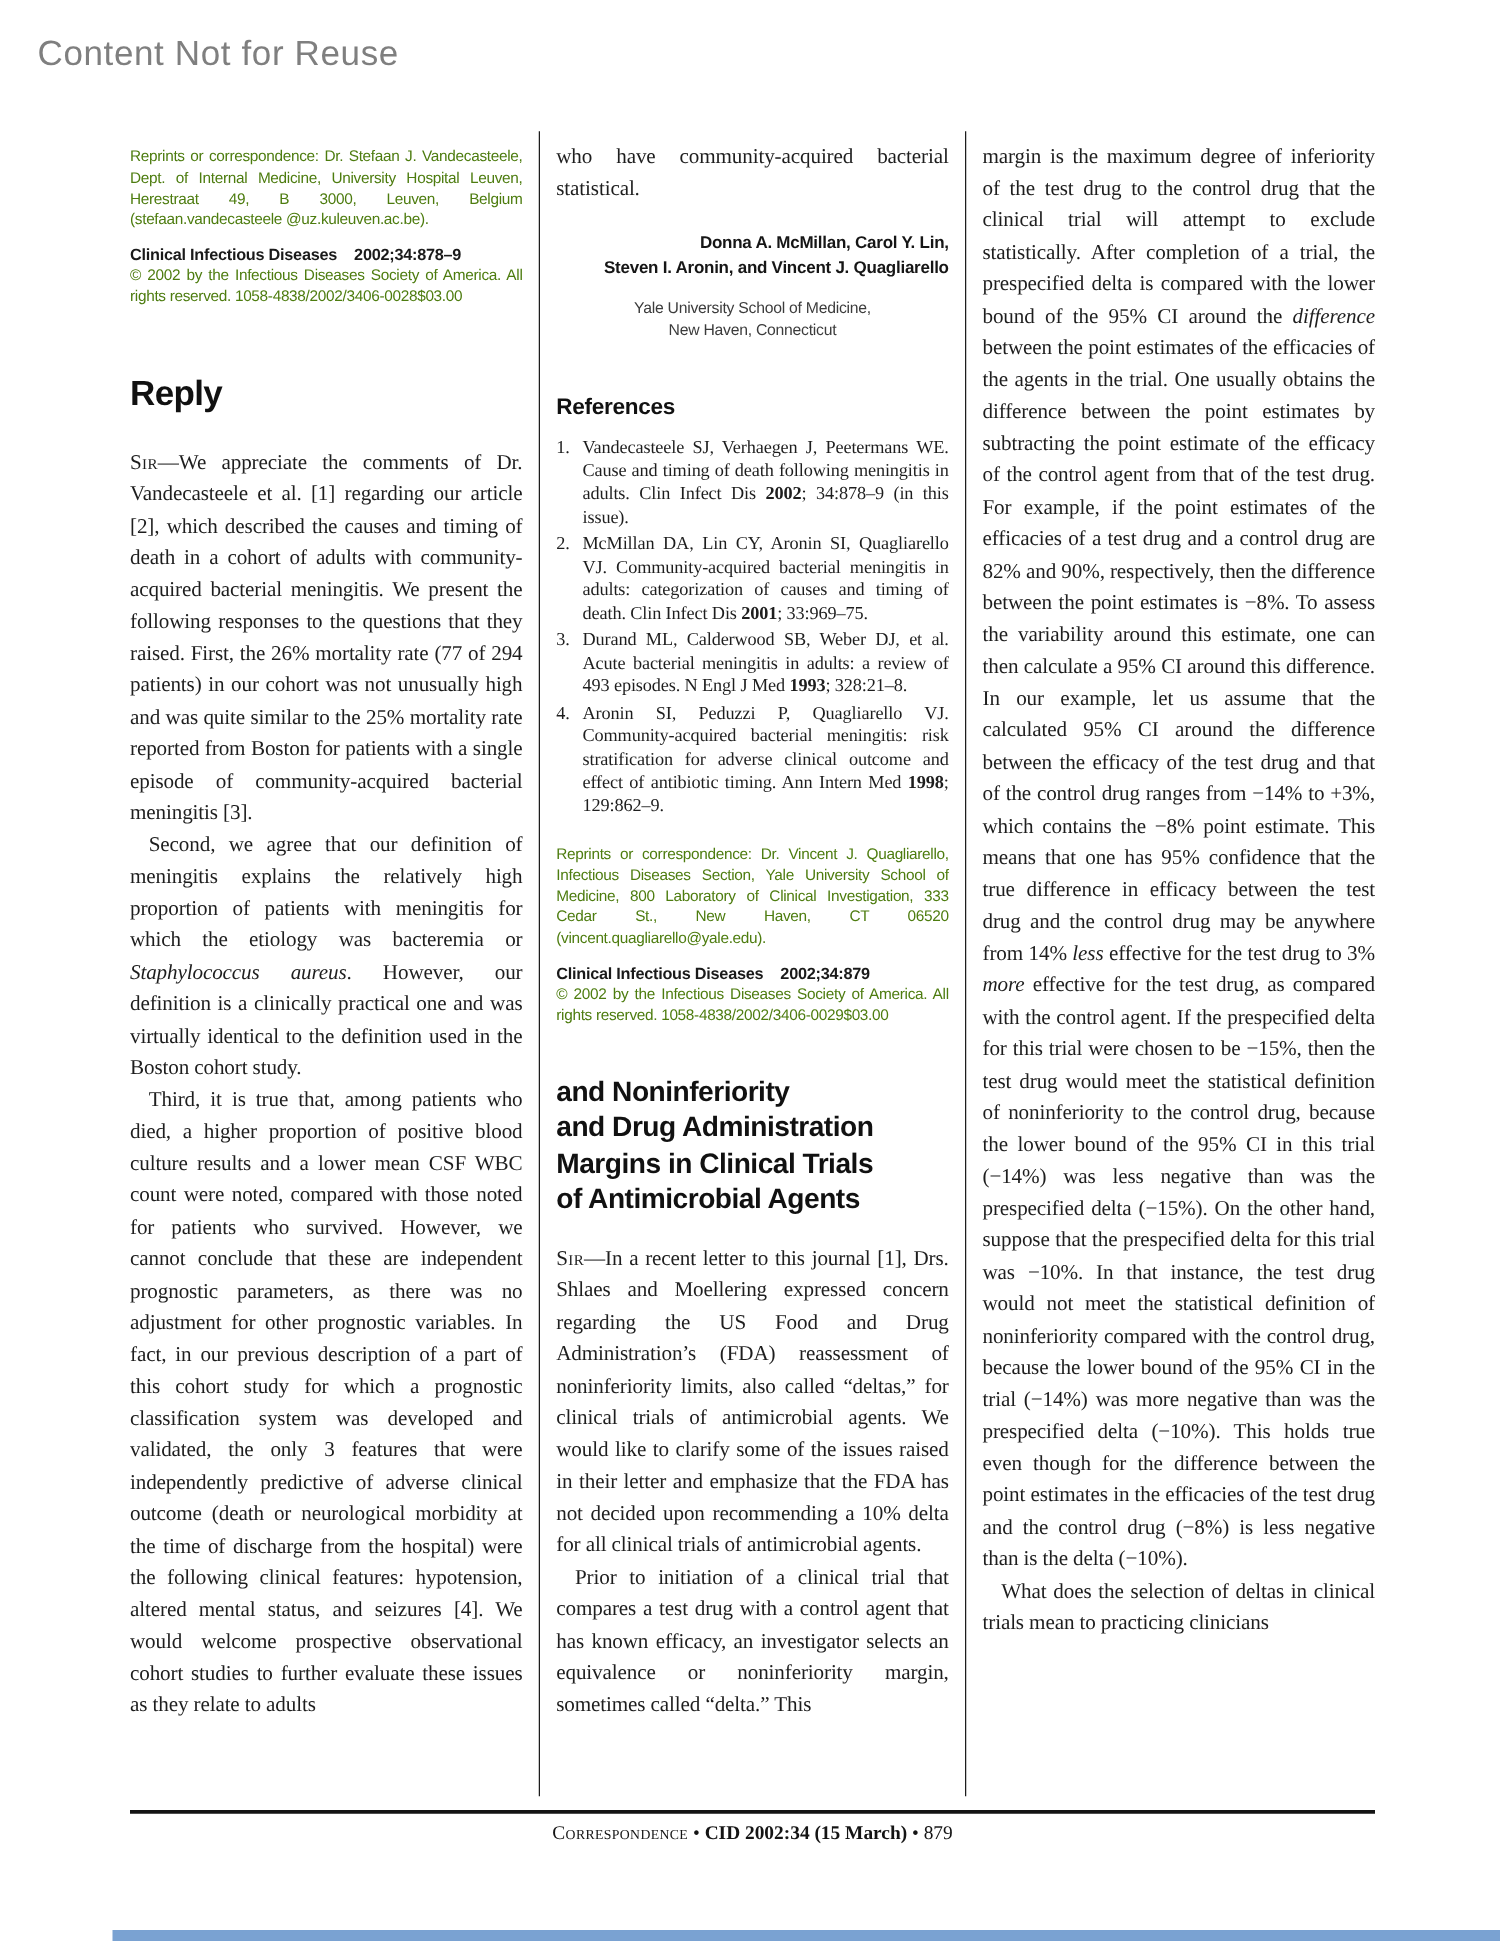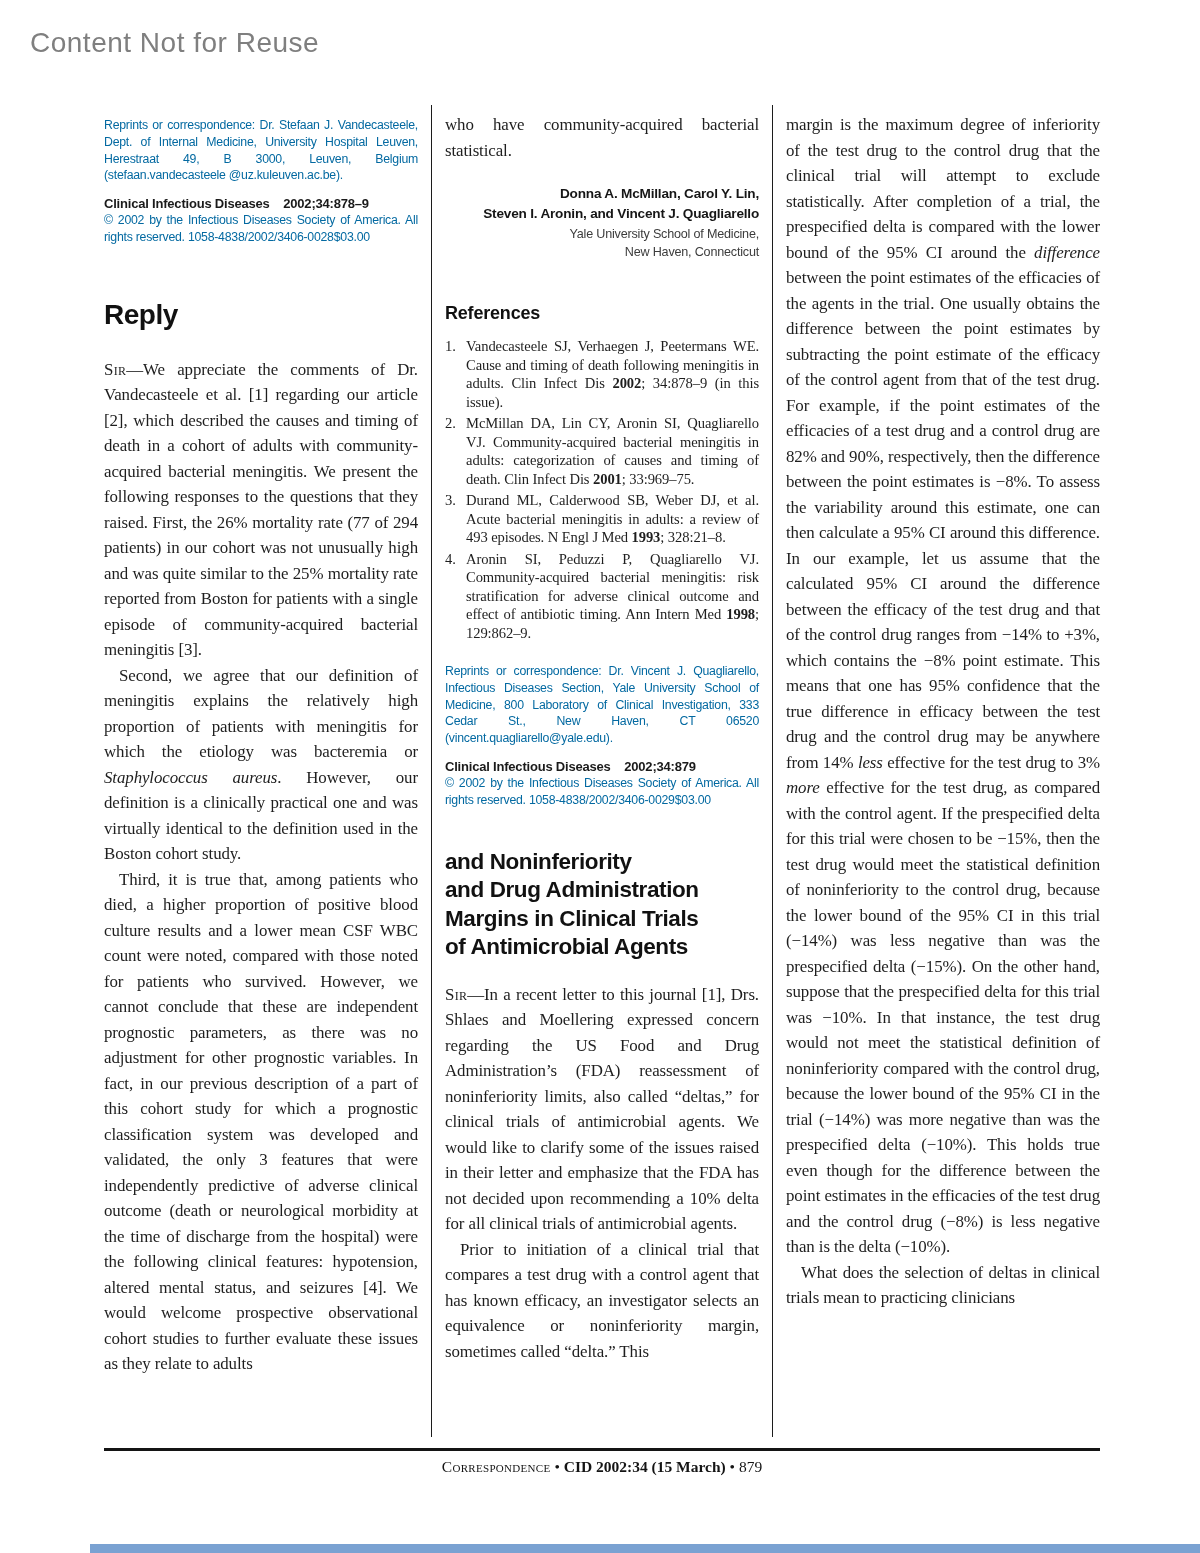--- a/index.html
+++ b/index.html
@@ -26,21 +26,21 @@
   }
   .indent { text-indent:15px; }
   .mt7  { margin-top:7px; }
   .mt12 { margin-top:12px; }
   .mt21 { margin-top:21px; }
   .p-first { margin-top:26px; }
   .p-first20 { margin-top:20px; }
 
   .fineprint {
     font-family:"Liberation Sans","DejaVu Sans",sans-serif;
-    font-size:12.3px; line-height:16.8px; color:#0369a1;
+    font-size:12.3px; line-height:16.8px; color:#4d7c0f;
     text-align:justify; letter-spacing:-0.25px;
   }
   .journal-line {
     font-family:"Liberation Sans","DejaVu Sans",sans-serif;
     font-weight:bold; font-size:13px; line-height:17px; color:#1a1a1a;
     margin-top:11px; letter-spacing:-0.2px;
   }
   .h-reply {
     font-family:"Liberation Sans","DejaVu Sans",sans-serif;
     font-weight:bold; font-size:28px; line-height:32px; color:#111;
@@ -51,22 +51,22 @@
     font-weight:bold; font-size:18px; line-height:22px; color:#111;
     margin-top:41px; letter-spacing:-0.2px;
   }
   .authors {
     font-family:"Liberation Sans","DejaVu Sans",sans-serif;
     font-weight:bold; font-size:13.6px; line-height:19.5px;
     text-align:right; margin-top:21px; letter-spacing:-0.2px; color:#161616;
   }
   .affil {
     font-family:"Liberation Sans","DejaVu Sans",sans-serif;
-    font-size:12.6px; line-height:17.5px; text-align:right;
-    margin-top:3px; color:#3c3c3c; letter-spacing:-0.2px;
+    font-size:12.6px; line-height:17.5px; text-align:center;
+    margin-top:15px; color:#3c3c3c; letter-spacing:-0.2px;
   }
   .reflist { margin-top:13px; }
   .ref { display:flex; font-size:14.6px; line-height:18.5px; text-align:justify; margin-top:3px; letter-spacing:-0.1px; }
   .ref .num { flex:0 0 21px; }
   .ref .txt { flex:1; }
 
   .fda-title {
     font-family:"Liberation Sans","DejaVu Sans",sans-serif;
     font-weight:bold; font-size:22.5px; line-height:28.6px; color:#111;
     margin-top:39px; letter-spacing:-0.4px;

